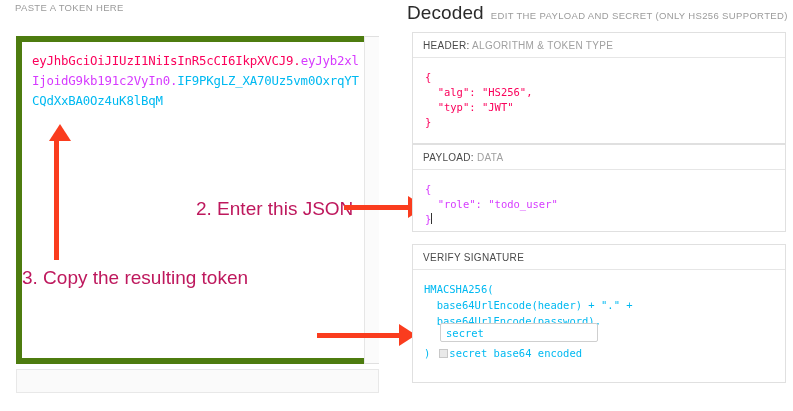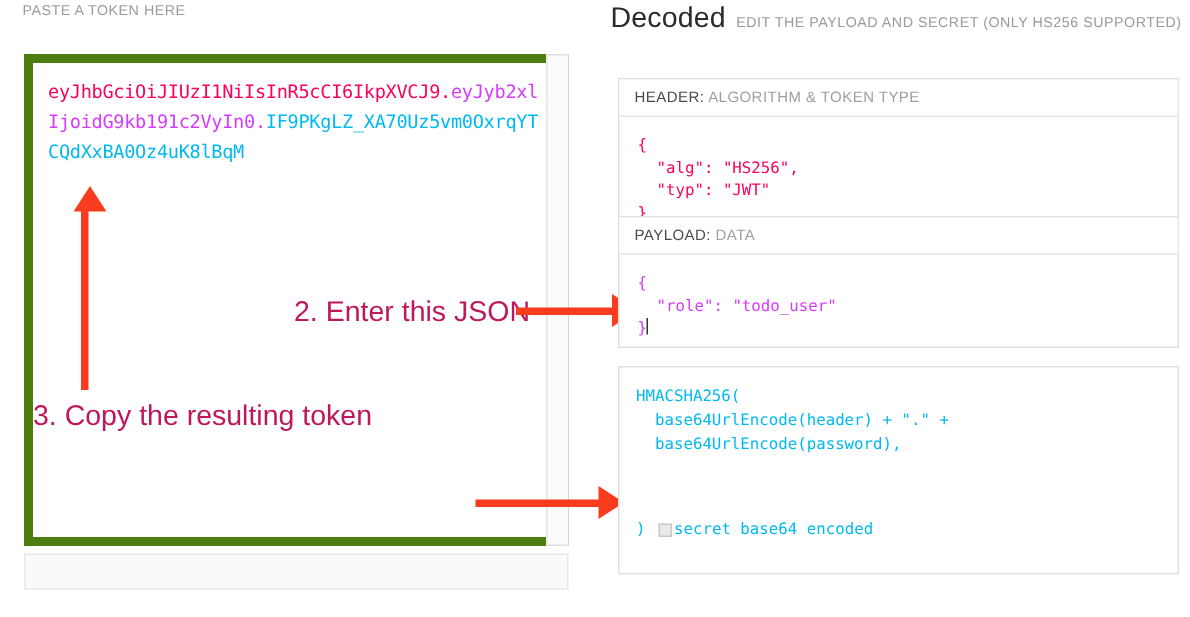--- a/index.html
+++ b/index.html
@@ -101,21 +101,21 @@
 
   
   .decoded-box {
     position: absolute;
     left: 12px;
     width: 374px;
     background: #ffffff;
     border: 1px solid #e0e0e0;
     box-sizing: border-box;
   }
-  #header-box    { top: 32px;  height: 112px; margin-top: 20px; }
+  #header-box    { top: 32px;  height: 112px; }
   #payload-box   { top: 144px; height: 88px; }
   #signature-box { top: 244px; height: 139px; }
 
   .box-label {
     height: 25px;
     line-height: 25px;
     padding-left: 10px;
     font-size: 10px;
     letter-spacing: 0.3px;
     border-bottom: 1px solid #e6e6e6;
@@ -284,24 +284,26 @@
   </div>
 
   <div class="decoded-box" id="payload-box">
     <div class="box-label"><span class="lbl-strong">PAYLOAD:</span> <span class="lbl-weak">DATA</span></div>
     <div class="code-area"><span class="code-purple">{</span>
   <span class="code-purple">"role"</span><span class="code-purple">: </span><span class="code-purple">"todo_user"</span>
 <span class="code-purple">}</span><span class="caret"></span></div>
   </div>
 
   <div class="decoded-box" id="signature-box">
+    <div class="box-label"><span class="lbl-strong">VERIFY SIGNATURE</span></div>
     <div id="signature-code"><span>HMACSHA256(</span>
 <span>  base64UrlEncode(header) + "." +</span>
 <span>  base64UrlEncode(password),</span></div>
 
+    <input id="secret-input" type="text" value="secret" style="">
 
     <div id="signature-tail">
         <span>)</span>
         <span id="base64-checkbox"></span>
         <span>secret base64 encoded</span>
       </div>
   </div>
 </div>
 
 </body></html>

